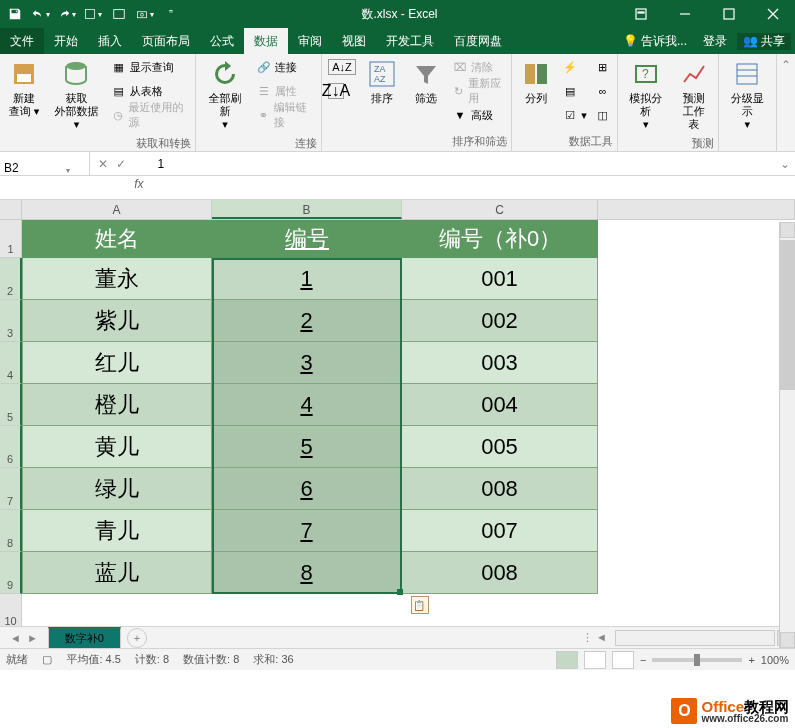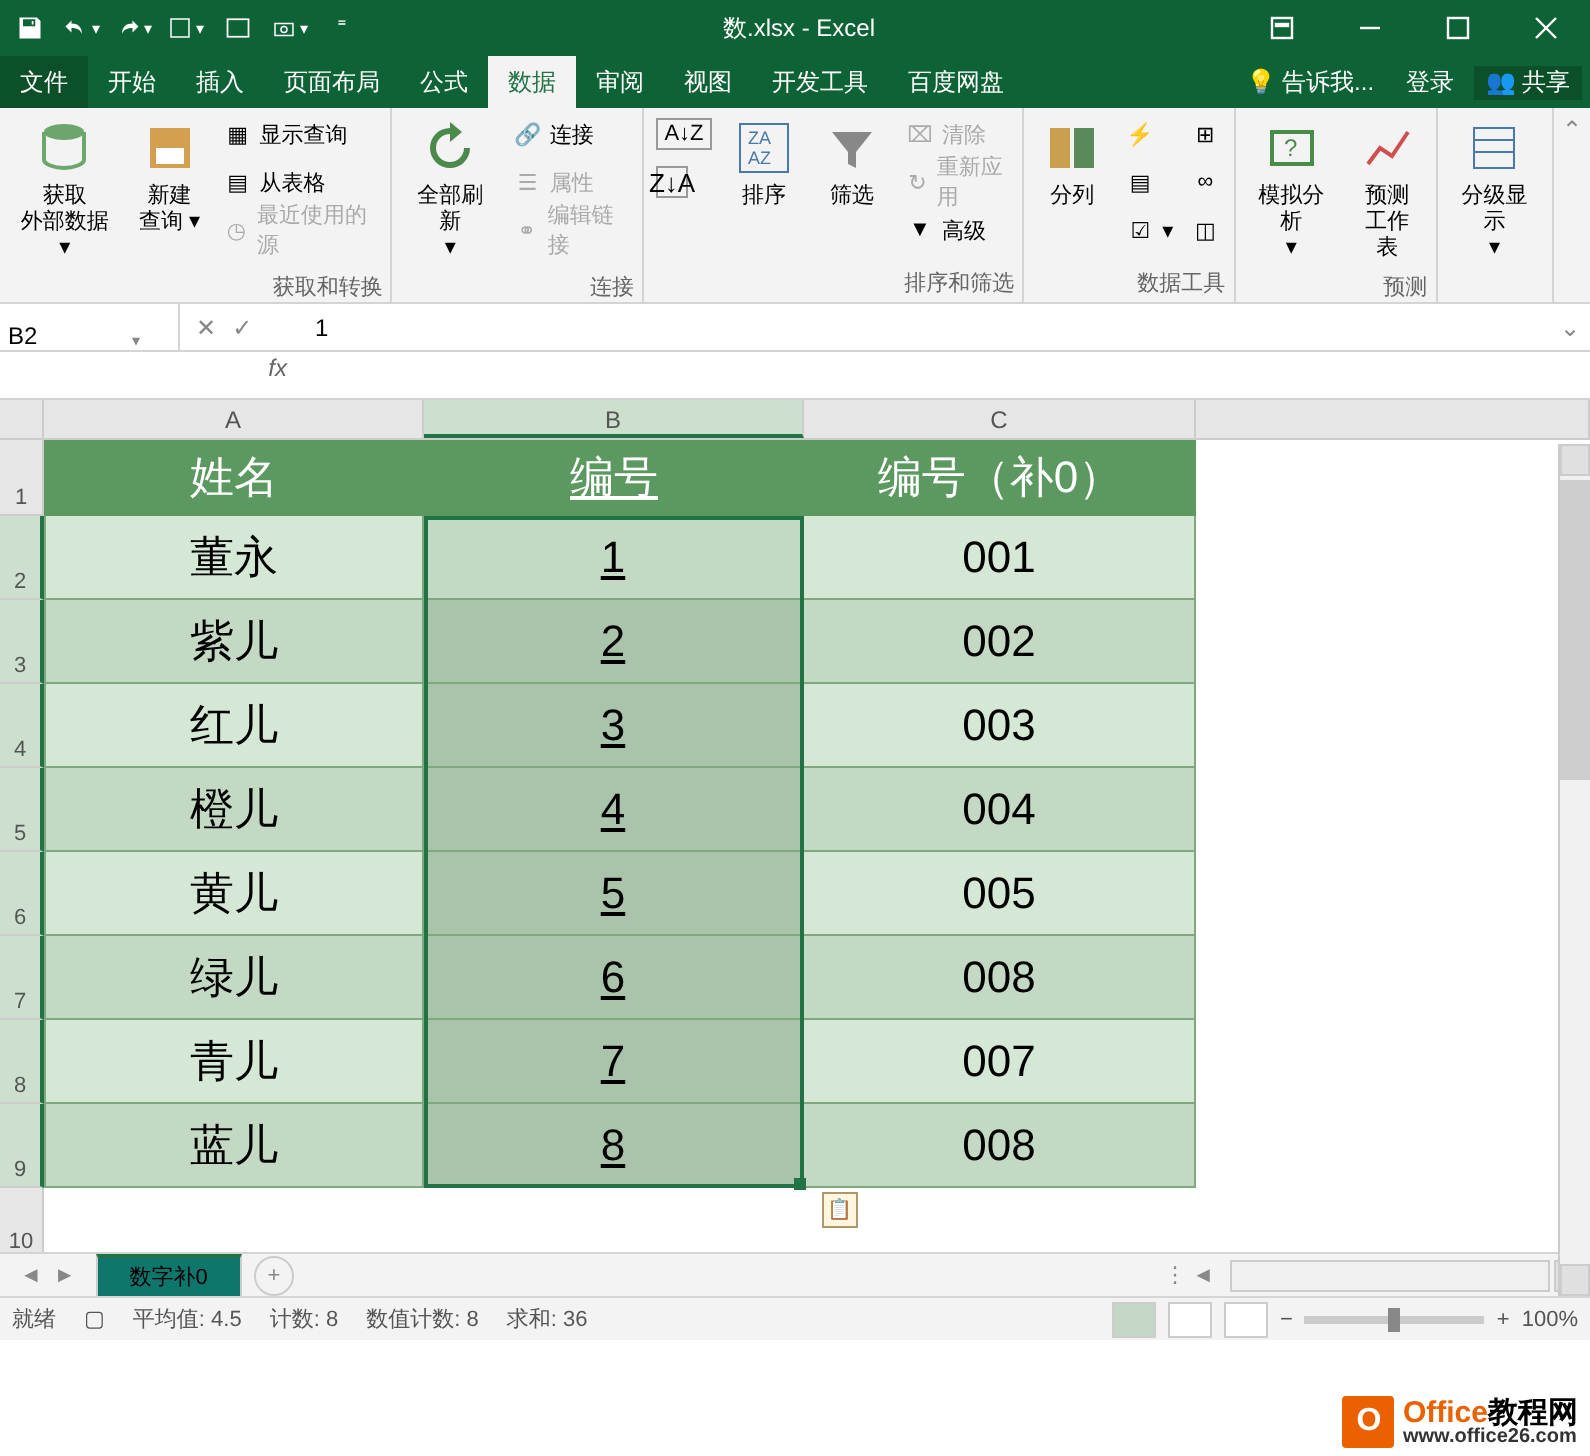--- a/index.html
+++ b/index.html
@@ -215,34 +215,34 @@
       </div>
   </div>
 </div>
 
 <div class="ribbon">
   <div class="ribbon-group">
     <div class="ribbon-group-content">
       <div class="ribbon-big-btn">
         <div class="icon-box">
             <svg width="28" height="28" viewBox="0 0 28 28">
+              <rect x="4" y="4" width="20" height="20" fill="#d4a050"></rect>
+              <rect x="7" y="14" width="14" height="8" fill="#fff"></rect>
+            </svg>
+          </div>
+        <div class="lbl"><span>新建</span><br><span>查询</span> ▾</div>
+      </div>
+      <div class="ribbon-big-btn">
+        <div class="icon-box">
+            <svg width="28" height="28" viewBox="0 0 28 28">
               <ellipse cx="14" cy="6" rx="10" ry="4" fill="#6da66d"></ellipse>
               <path d="M4 6v14c0 2 5 4 10 4s10-2 10-4V6" fill="none" stroke="#6da66d" stroke-width="2"></path>
             </svg>
           </div>
         <div class="lbl"><span>获取</span><br><span>外部数据</span> ▾</div>
-      </div>
-      <div class="ribbon-big-btn">
-        <div class="icon-box">
-            <svg width="28" height="28" viewBox="0 0 28 28">
-              <rect x="4" y="4" width="20" height="20" fill="#d4a050"></rect>
-              <rect x="7" y="14" width="14" height="8" fill="#fff"></rect>
-            </svg>
-          </div>
-        <div class="lbl"><span>新建</span><br><span>查询</span> ▾</div>
       </div>
       <div class="ribbon-small-col">
         <div class="ribbon-small-btn">
             <span class="mini-icon">▦</span>
             <span>显示查询</span>
           </div>
         <div class="ribbon-small-btn">
             <span class="mini-icon">▤</span>
             <span>从表格</span>
           </div>
@@ -283,21 +283,21 @@
     <div class="ribbon-group-label">连接</div>
   </div>
 
   <div class="ribbon-group">
     <div class="ribbon-group-content">
       <div class="ribbon-small-col">
         <div class="ribbon-small-btn">
             <span class="mini-icon" style="font-size:11px;border:1px solid #999;padding:0 13px">A↓Z</span>
           </div>
         <div class="ribbon-small-btn">
-            <span class="mini-icon" style="font-size:13px;border:1px solid #999;padding:0 1px">Z↓A</span>
+            <span class="mini-icon" style="font-size:16px;border:1px solid #999;padding:0 1px">Z↓A</span>
           </div>
       </div>
       <div class="ribbon-big-btn">
         <div class="icon-box">
             <svg width="28" height="28">
               <rect x="2" y="2" width="24" height="24" fill="none" stroke="#4a7aaa" stroke-width="1"></rect>
               <text x="6" y="12" font-size="9" fill="#4a7aaa">ZA</text>
               <text x="6" y="22" font-size="9" fill="#4a7aaa">AZ</text>
             </svg>
           </div>

